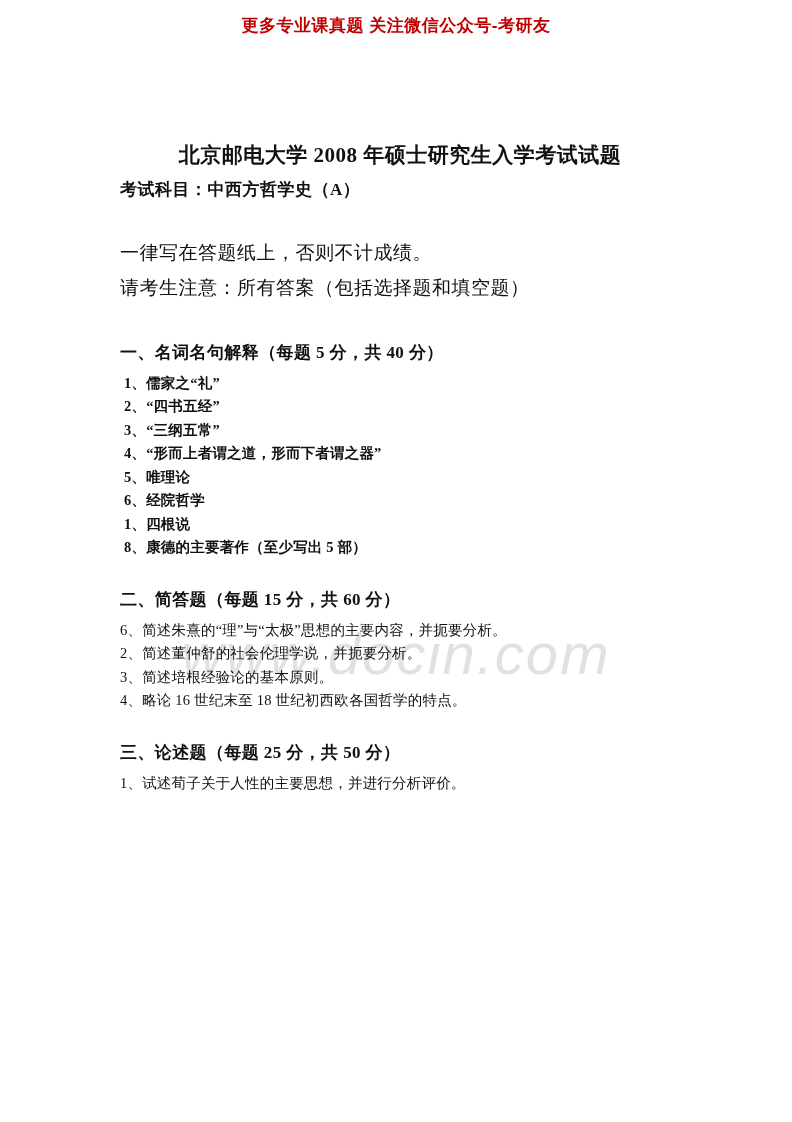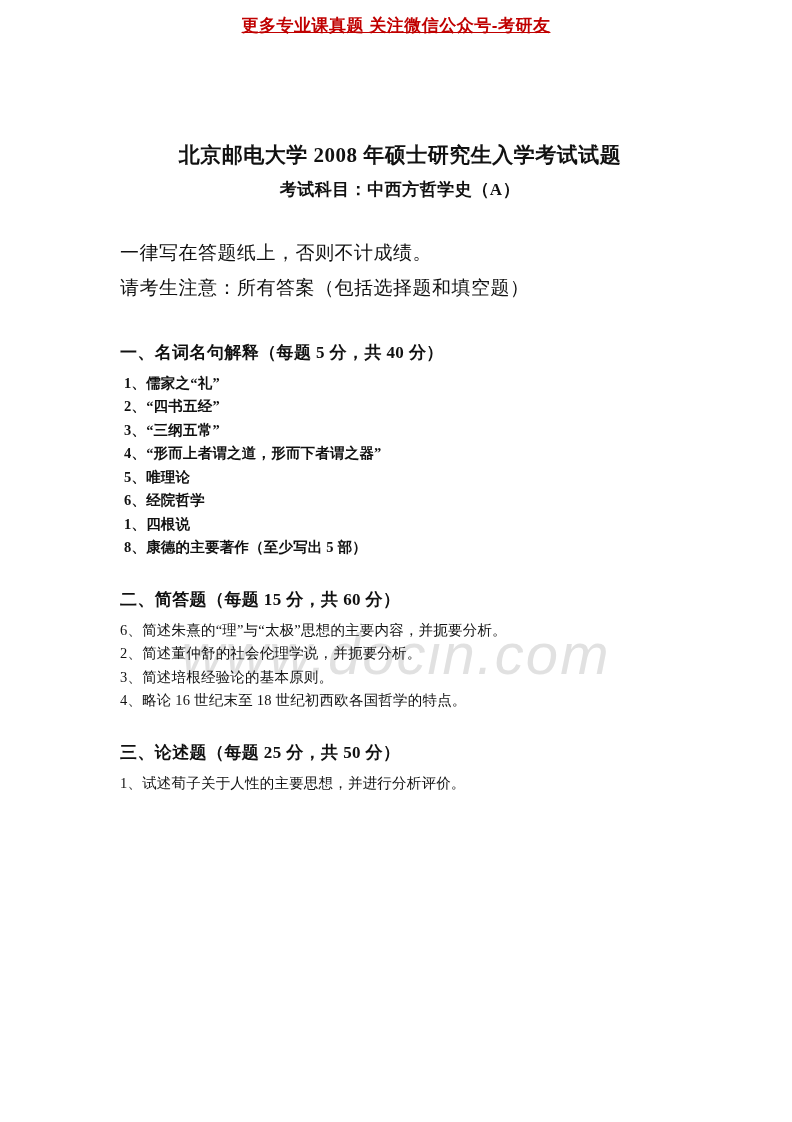--- a/index.html
+++ b/index.html
@@ -28,21 +28,20 @@
     top: 14px;
     left: 0;
     width: 100%;
     text-align: center;
     color: #c00000;
     font-family: "Liberation Sans", sans-serif;
     font-weight: bold;
     font-size: 17px;
     letter-spacing: 0.5px;
     white-space: nowrap;
-    text-decoration: underline;
   }
 
   
   .watermark {
     position: absolute;
     top: 620px;
     left: 0;
     width: 100%;
     text-align: center;
     font-family: "Liberation Sans", sans-serif;
@@ -66,21 +65,20 @@
   .doc-title {
     text-align: center;
     font-size: 21px;
     font-weight: bold;
     letter-spacing: 0.5px;
     line-height: 1.5;
     margin: 0 0 6px 0;
     white-space: nowrap;
   }
   .doc-subtitle {
-    text-align: center;
     font-size: 17px;
     font-weight: bold;
     margin: 0 0 34px 0;
     letter-spacing: 0.5px;
   }
 
   .notice {
     font-size: 19px;
     line-height: 1.85;
     margin: 0 0 36px 0;

